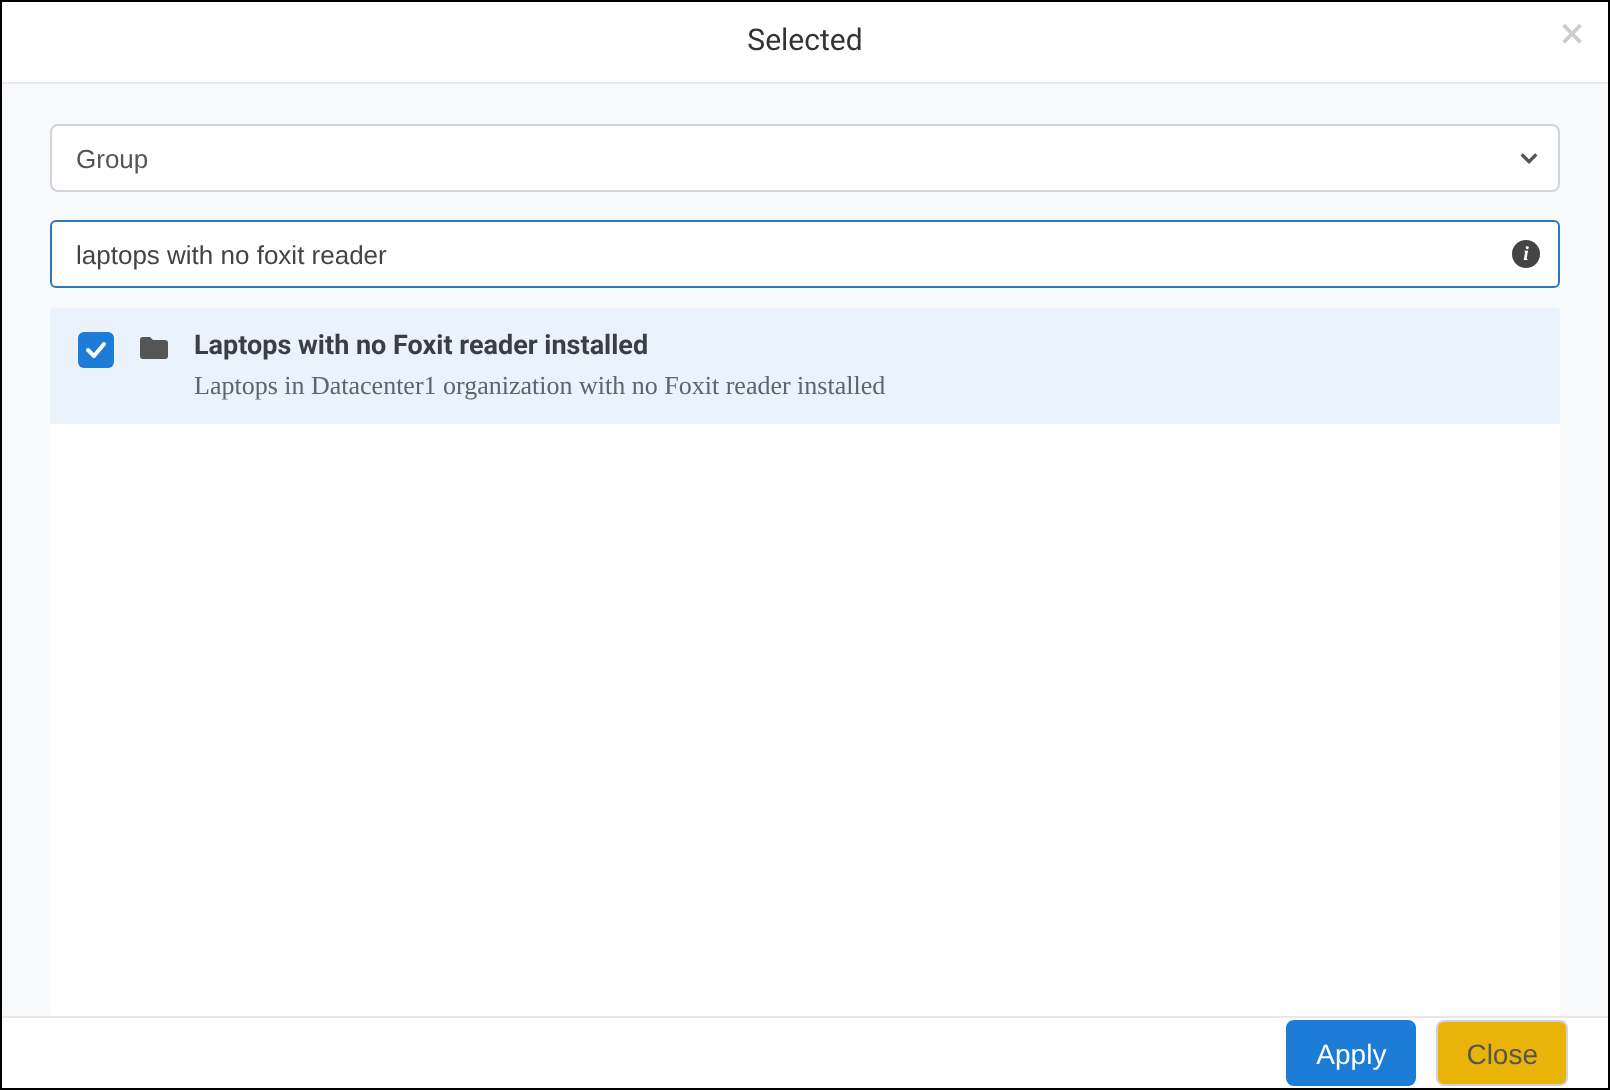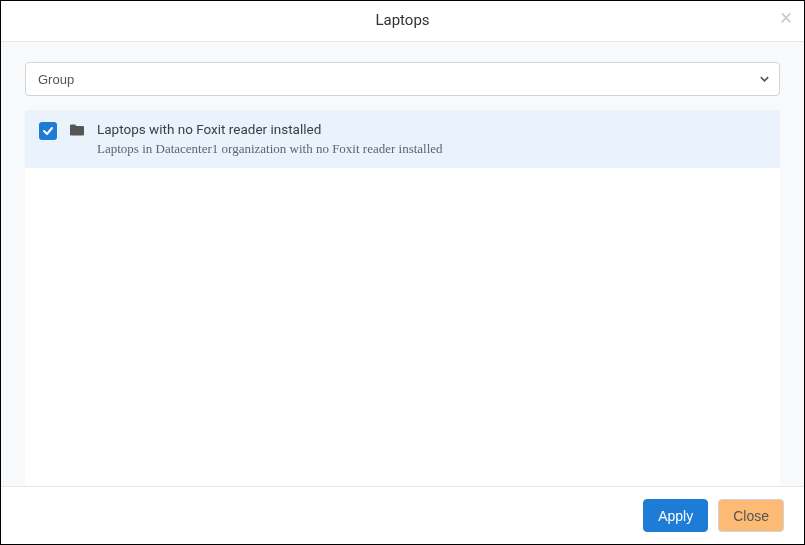--- a/index.html
+++ b/index.html
@@ -142,81 +142,85 @@
       flex-shrink: 0;
       margin-top: 2px;
       color: #555;
     }
     .row-text {
       flex: 1;
       min-width: 0;
     }
     .row-title {
       font-size: 13.5px;
-      font-weight: 400;
+      font-weight: 700;
       color: #3b3f44;
       line-height: 1.4;
     }
     .row-desc {
       font-size: 13px;
       color: #5f656c;
       line-height: 1.4;
       margin-top: 1px;
       font-family: Liberation Serif, serif;
     }
     .modal-footer {
       border-top: 1px solid #e5e7eb;
-      padding: 12px 20px;
+      padding: 1px 20px;
       display: flex;
       justify-content: flex-end;
       gap: 10px;
       background: #fff;
     }
     .btn {
       height: 33px;
       padding: 0 14px;
       border-radius: 4px;
       font-size: 14px;
       cursor: pointer;
       border: 1px solid transparent;
     }
     .btn-primary {
       background: #1d7cd6;
       color: #fff;
       border-color: #1d7cd6;
     }
     .btn-default {
-      background: #fdba74;
+      background: #eab308;
       color: #555;
       border-color: #cfd4da;
     }
   </style>
 </head>
 <body>
 
 <div class="modal">
 
   <div class="modal-header">
-    <div class="modal-title">Laptops</div>
+    <div class="modal-title">Selected</div>
     <div class="close-x">×</div>
   </div>
 
   <div class="modal-body">
 
     <div class="select-row">
       <select class="group-select">
         <option>Group</option>
       </select>
       <span class="select-caret">
         <svg width="11" height="11" viewBox="0 0 12 12">
             <path d="M2 4 L6 8 L10 4" fill="none" stroke="currentColor" stroke-width="1.8"></path>
           </svg>
       </span>
     </div>
 
+    <div class="search-row">
+      <input class="search-input" type="text" value="laptops with no foxit reader" style="">
+      <span class="info-icon">i</span>
+    </div>
 
 
     <div class="results">
       <div class="result-row">
         <div class="checkbox">
           <svg width="12" height="12" viewBox="0 0 12 12">
               <path d="M2 6 L5 9 L10 3" fill="none" stroke="#fff" stroke-width="2" stroke-linecap="round" stroke-linejoin="round"></path>
             </svg>
         </div>
         <span class="folder-icon">

